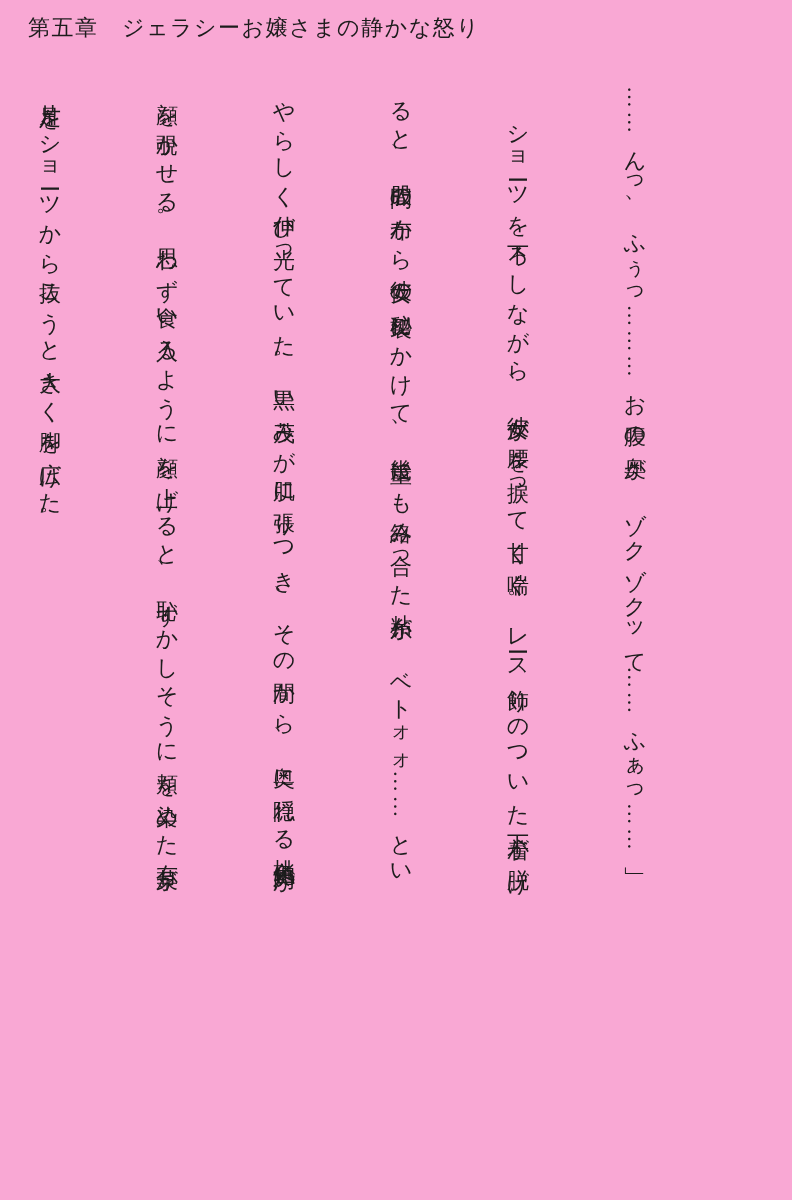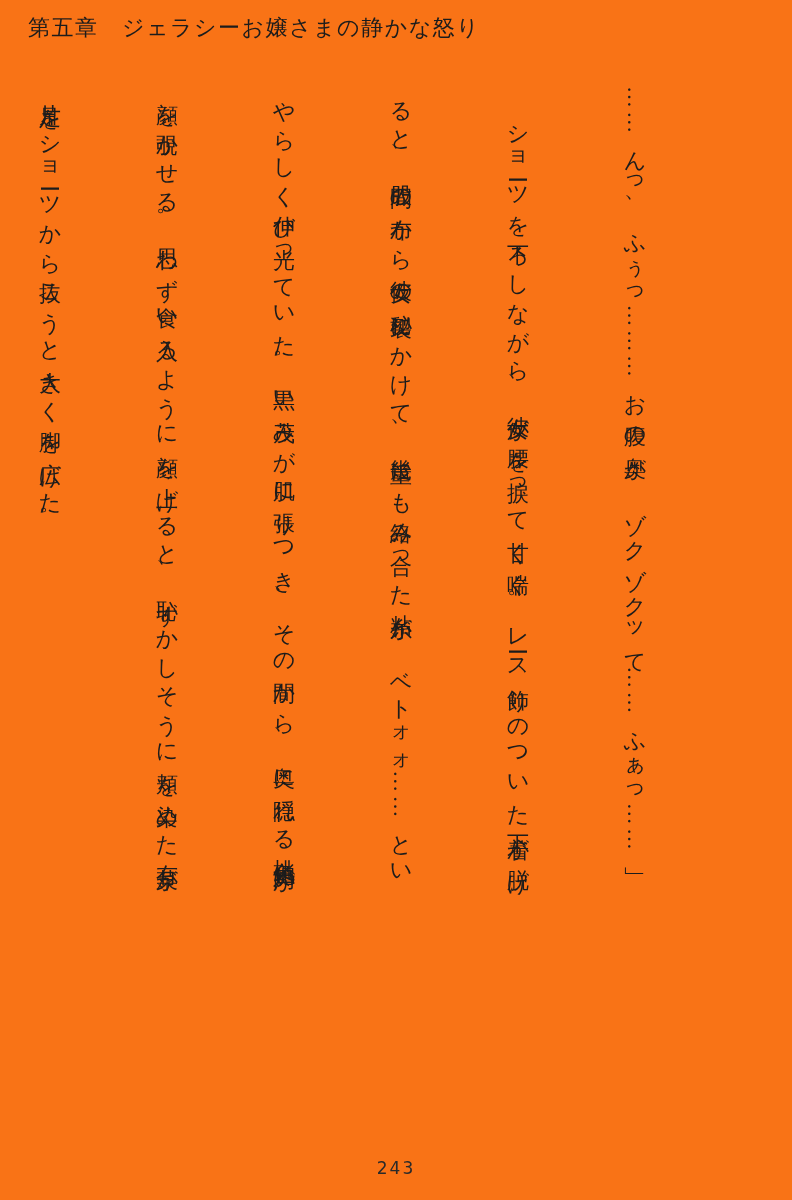--- a/index.html
+++ b/index.html
@@ -5,21 +5,21 @@
   html, body {
     margin: 0;
     padding: 0;
     background: #e8e8e8;
   }
   .page {
     position: relative;
     width: 792px;
     height: 1200px;
     margin: 0 auto;
-    background: #f97316;
+    background: #f9a8d4;
     color: #1c1c1c;
     font-family: "Liberation Serif", "DejaVu Serif", serif;
     overflow: hidden;
   }
   .chapter-header {
     position: absolute;
     top: 13px;
     left: 28px;
     font-size: 22px;
     letter-spacing: 1.5px;
@@ -75,15 +75,14 @@
     
     
     
     
     
     
     
     
   </div>
 
-  <div class="page-number">243</div>
 
 </div>
 
 </body></html>

